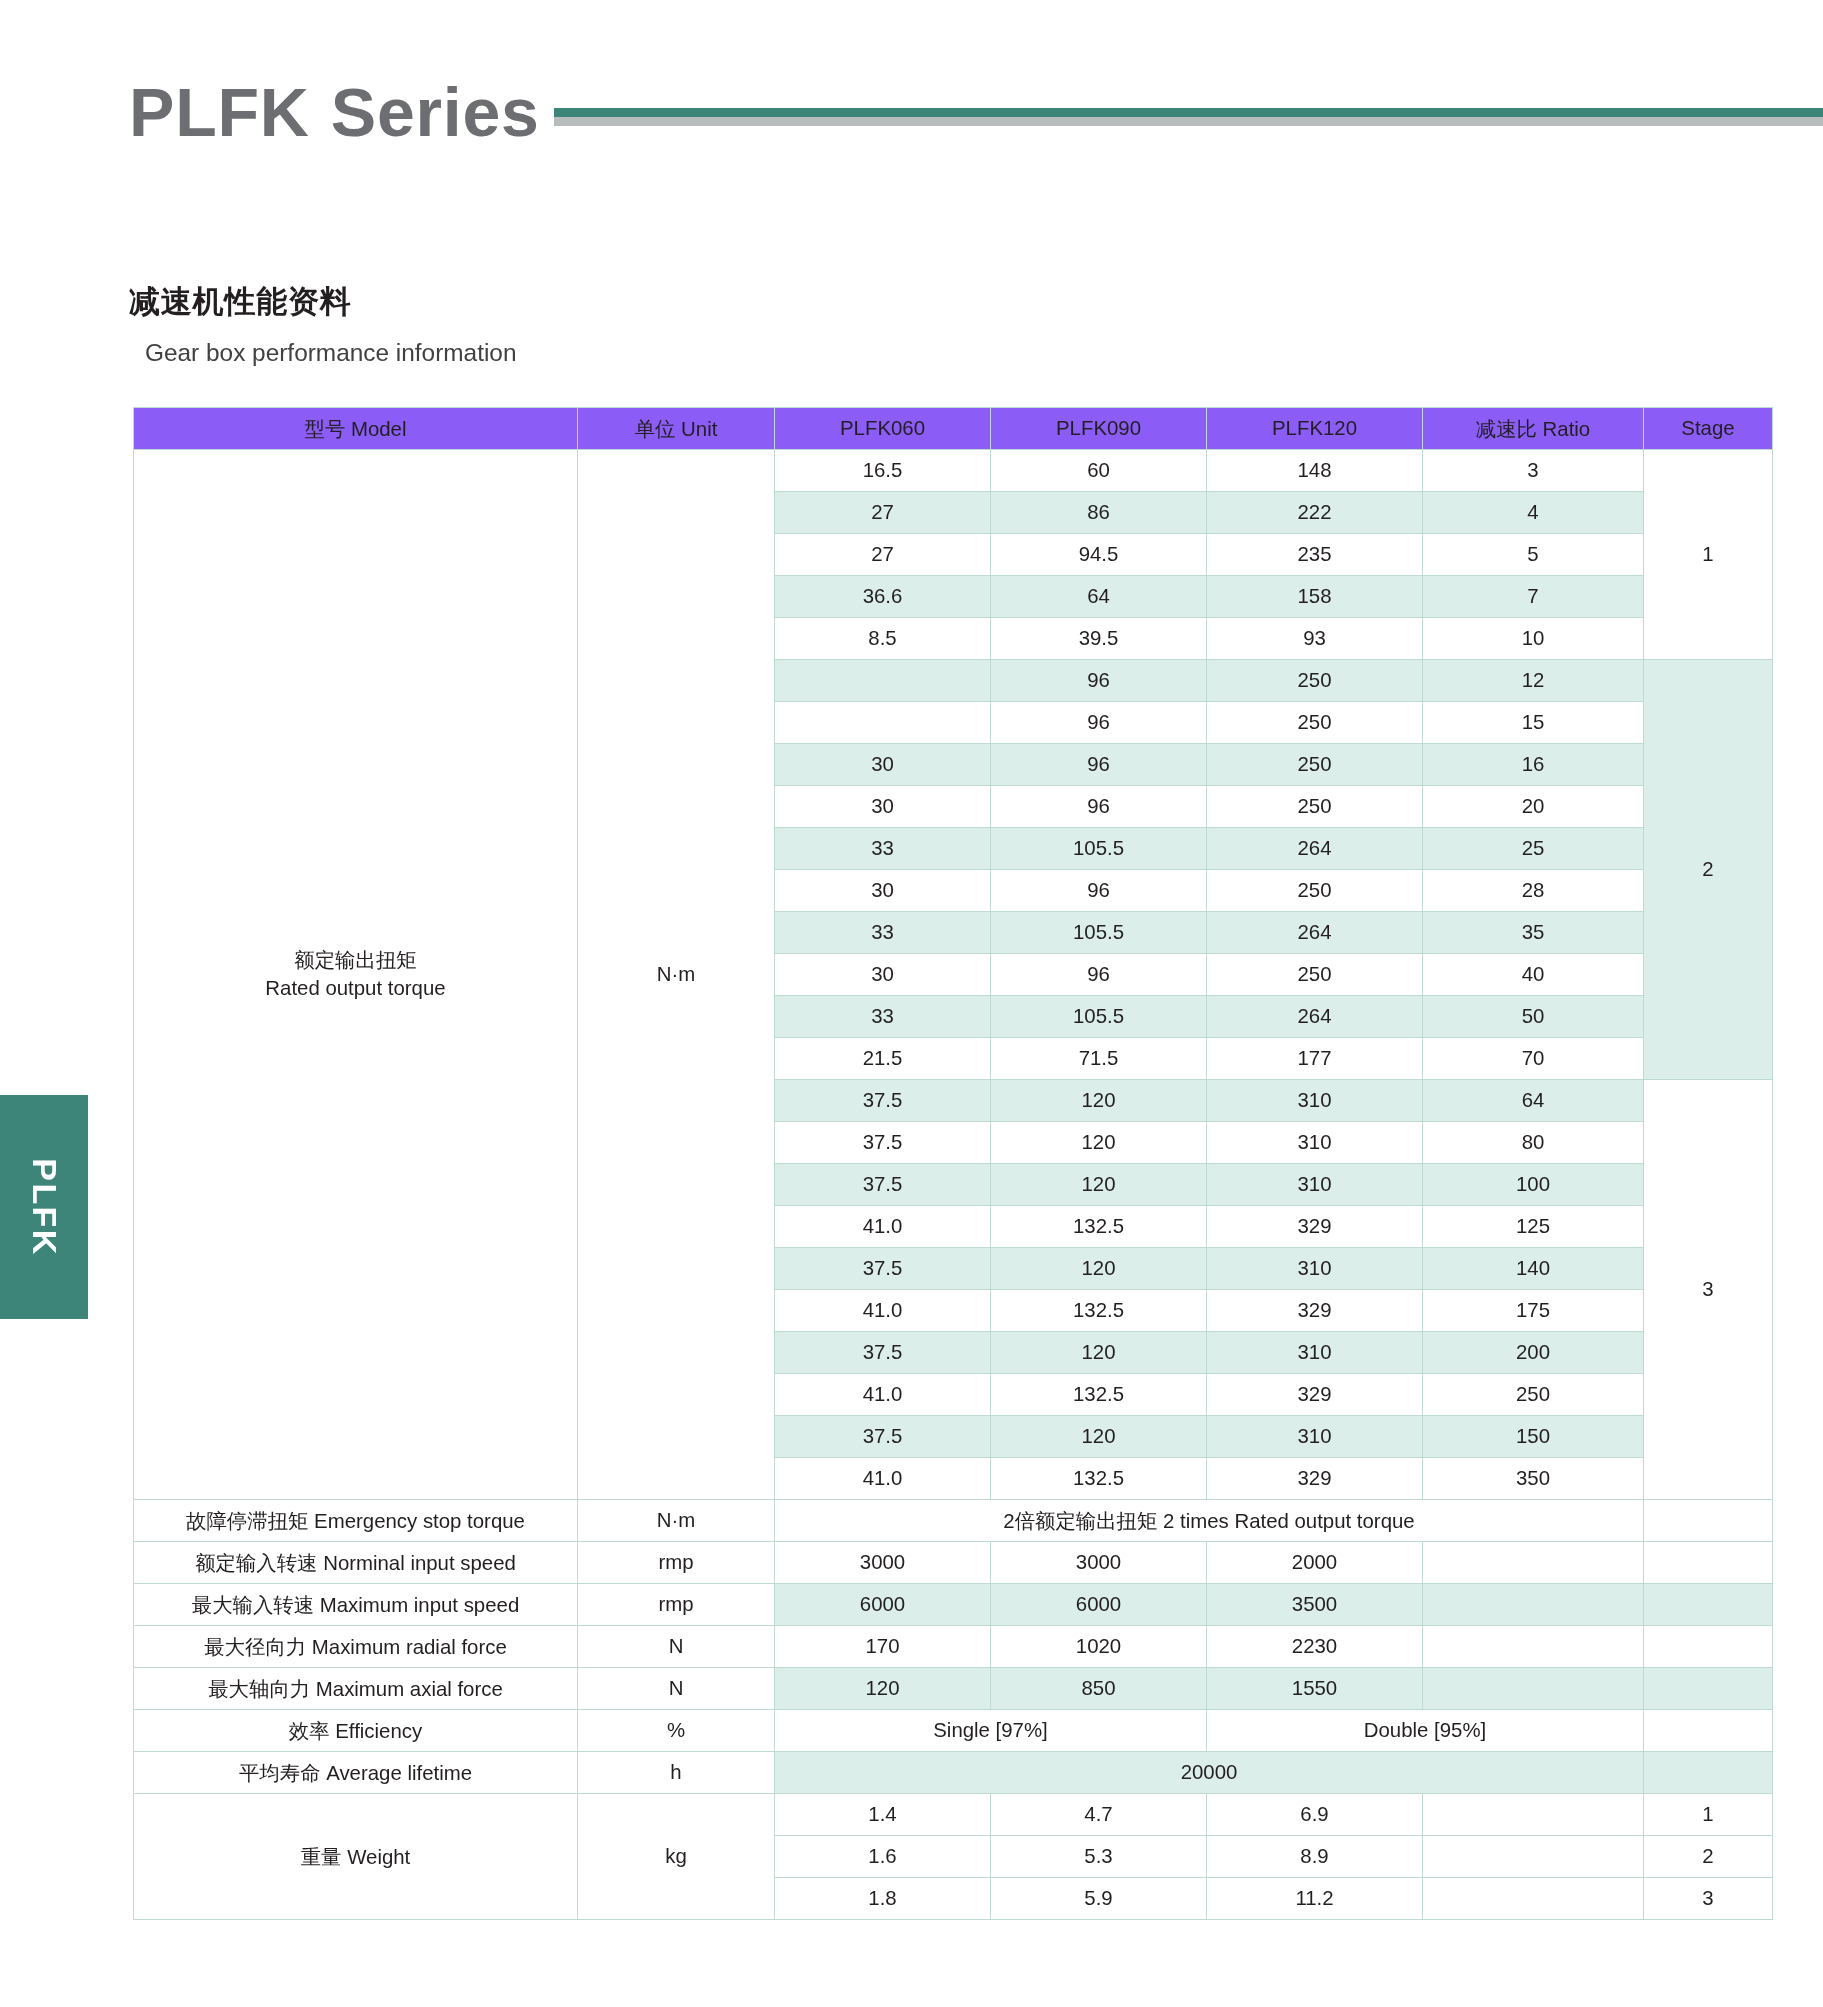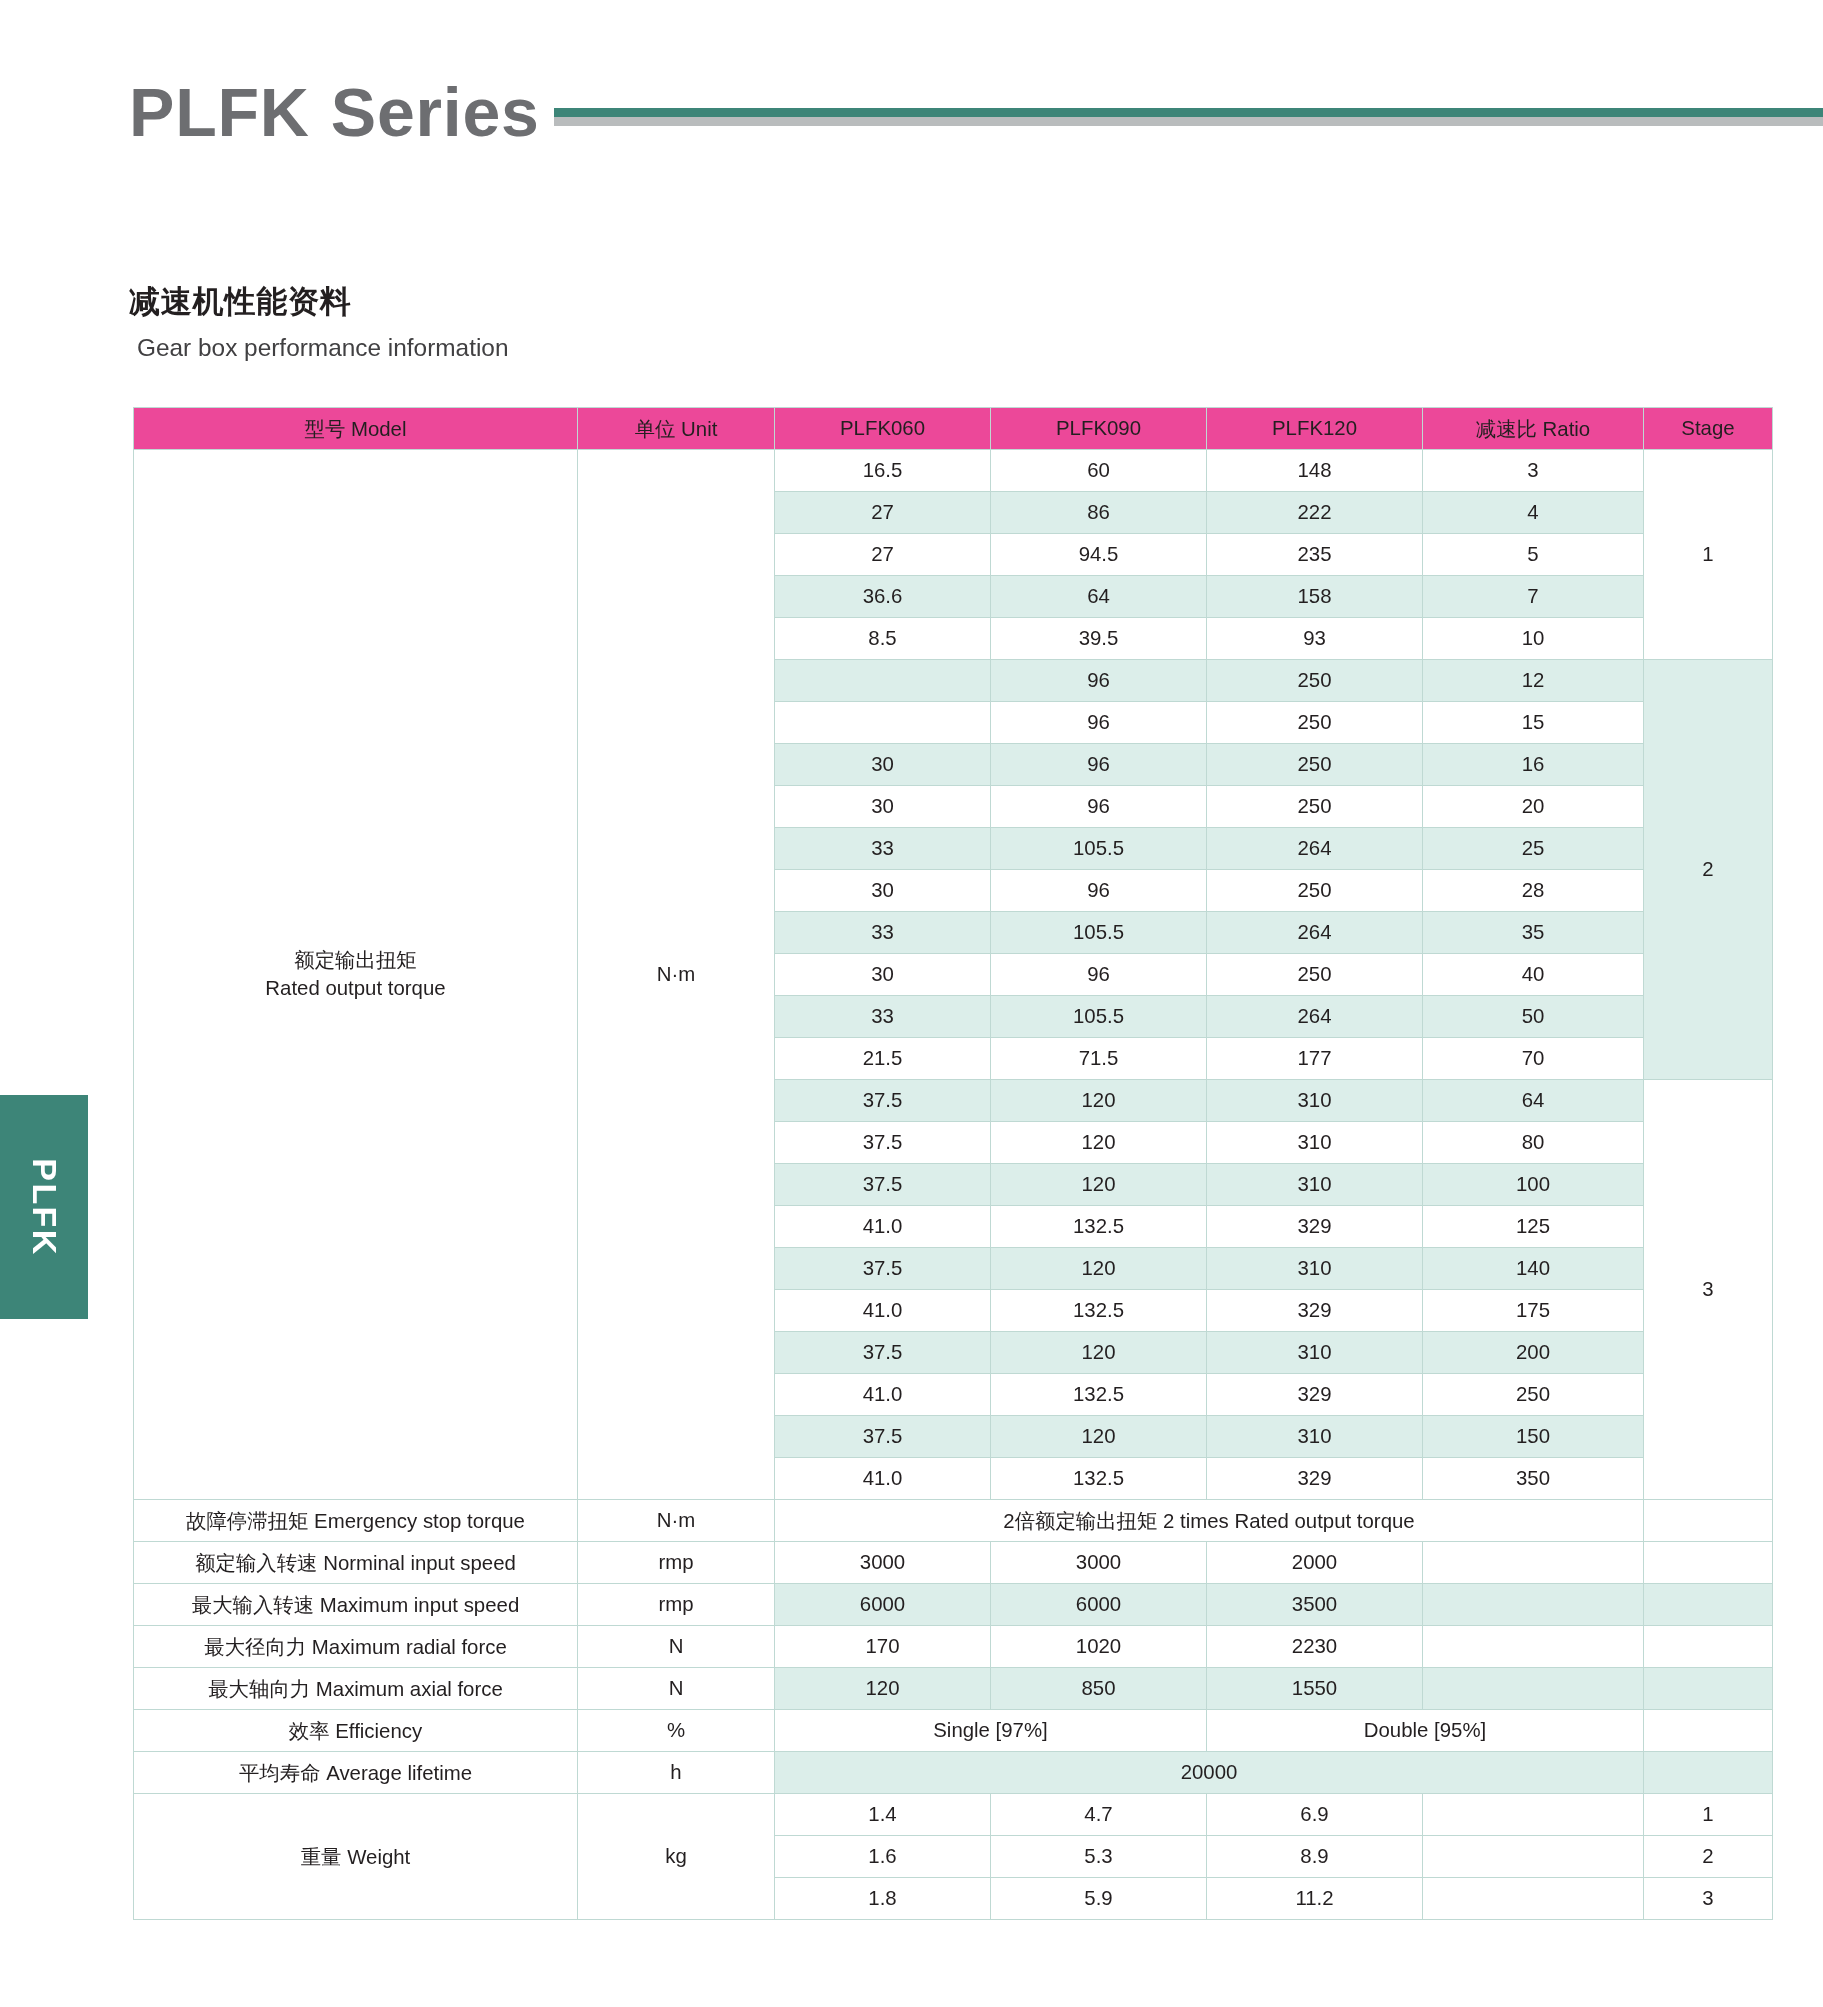--- a/index.html
+++ b/index.html
@@ -82,21 +82,21 @@
   .sec-head .cn {
     font-size: 31px;
     font-weight: bold;
     color: #231f20;
     margin: 0 0 11.4px 0;
     letter-spacing: 0.8px;
   }
   .sec-head .en {
     font-size: 24.4px;
     color: #414042;
-    margin: 8px;
+    margin: 16px;
   }
 
   
   .table-wrap {
     position: absolute;
     left: 133px;
     top: 407px;
     width: 1557px;
   }
   table.main {
@@ -108,21 +108,21 @@
     border: 0.8px solid #bfd9d3;
     font-size: 20.4px;
     font-weight: normal;
     color: #231f20;
     text-align: center;
     padding: 0;
     height: 42px;
     box-sizing: border-box;
   }
   thead th {
-    background: #ec4899;
+    background: #8b5cf6;
     color: #ffffff;
     height: 50px;
     border: 0.8px solid #4a8d80;
     font-size: 21px;
   }
   .c-model  { width: 444px; }
   .c-unit   { width: 197px; }
   .c-060    { width: 216px; }
   .c-090    { width: 216px; }
   .c-120    { width: 216px; }

